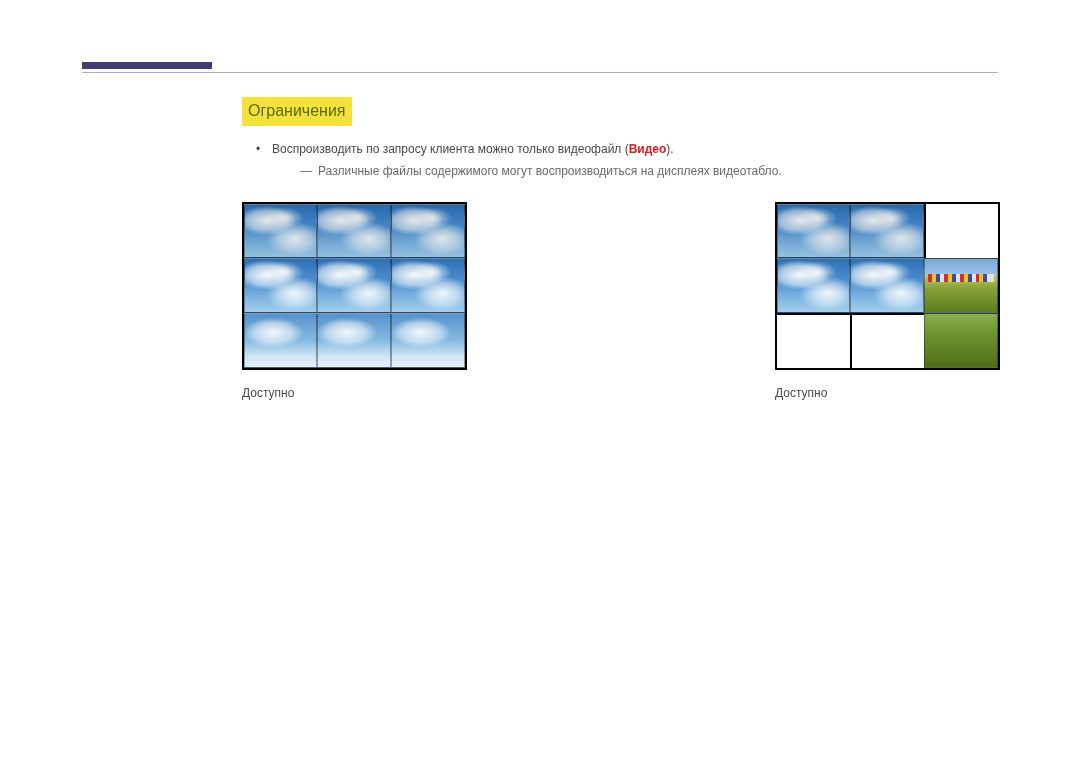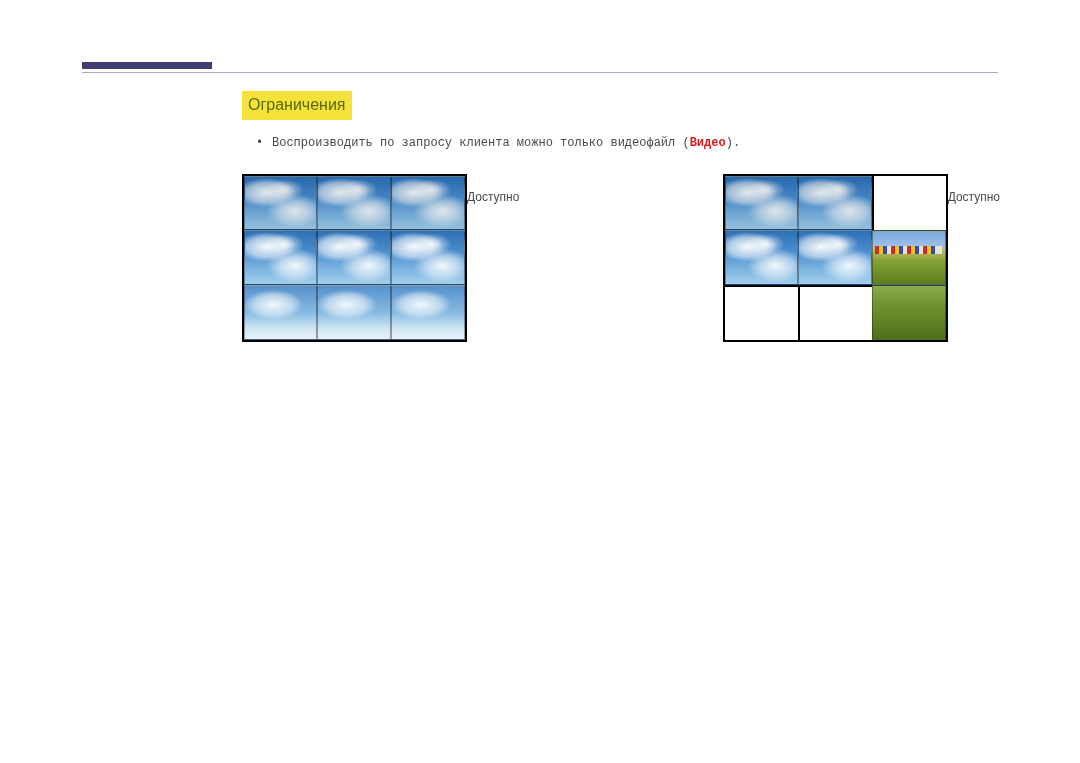--- a/index.html
+++ b/index.html
@@ -31,41 +31,40 @@
     position: absolute;
     left: 82px;
     right: 82px;
     top: 72px;
     height: 1px;
     background: #a7aac8;
   }
   .content {
     position: absolute;
     left: 242px;
-    top: 91px;
+    top: 97px;
     width: 760px;
   }
   .section-heading {
     display: inline-block;
     background: #f4e23b;
     color: #5c6b00;
     font-size: 16px;
     font-weight: 400;
     padding: 2px 6px 3px 6px;
     margin: 0 0 14px 0;
   }
   ul.bullet {
     list-style: none;
     margin: 0 0 10px 0;
     padding: 0;
   }
   ul.bullet > li {
     position: relative;
     padding-left: 30px;
-    font-family: Liberation Mono, monospace;
   }
   ul.bullet > li::before {
     content: "•";
     position: absolute;
     left: 14px;
     top: 0;
     color: #4a4a4a;
   }
   ul.dash {
     list-style: none;
@@ -96,21 +95,21 @@
   }
 
   .fig-row {
     display: flex;
     justify-content: space-between;
     margin-top: 22px;
     width: 758px;
   }
   .fig {
     display: flex;
-    flex-direction: row;
+    flex-direction: column;
   }
   .fig-caption {
     margin-top: 14px;
     font-size: 12px;
     color: #4a4a4a;
   }
 
   
   .wall {
     width: 225px;
@@ -194,20 +193,23 @@
   <div class="top-bar"></div>
   <div class="thin-rule"></div>
 
   <div class="content">
     <h2 class="section-heading">Ограничения</h2>
 
     <ul class="bullet">
       <li>
         <span>Воспроизводить по запросу клиента можно только видеофайл (</span><span class="kw-video">Видео</span><span>).</span>
 
+        <ul class="dash">
+          <li>Различные файлы содержимого могут воспроизводиться на дисплеях видеотабло.</li>
+        </ul>
       </li>
     </ul>
 
     <div class="fig-row">
 
       <div class="fig">
         <div class="wall">
 
           <div class="vline" style="left:33%"></div>
           <div class="vline" style="left:66.5%"></div>

